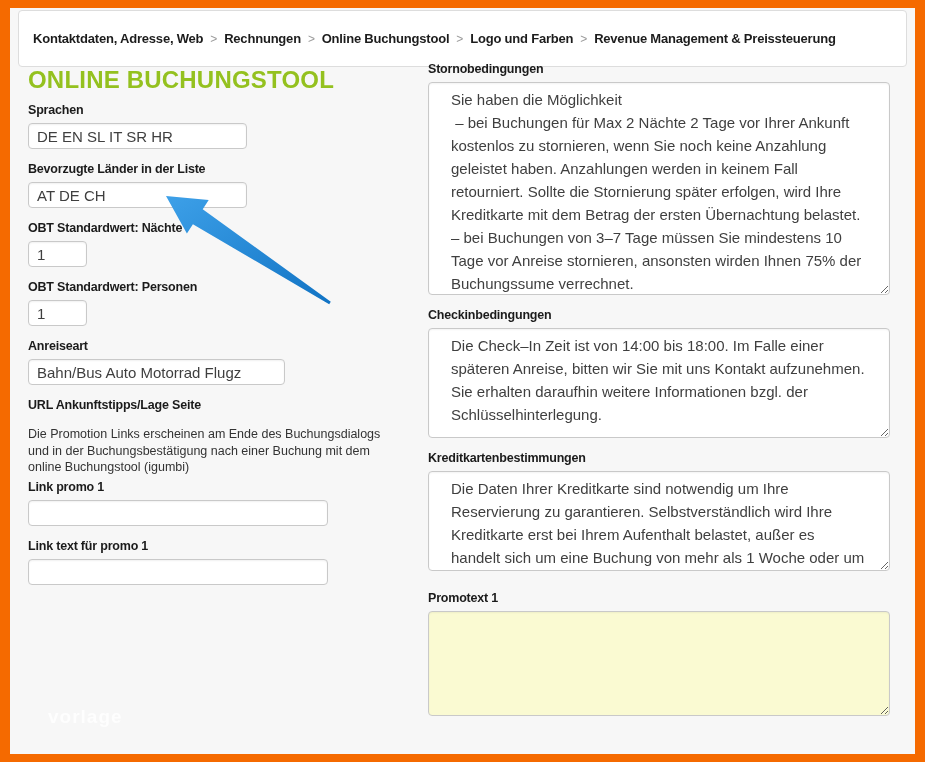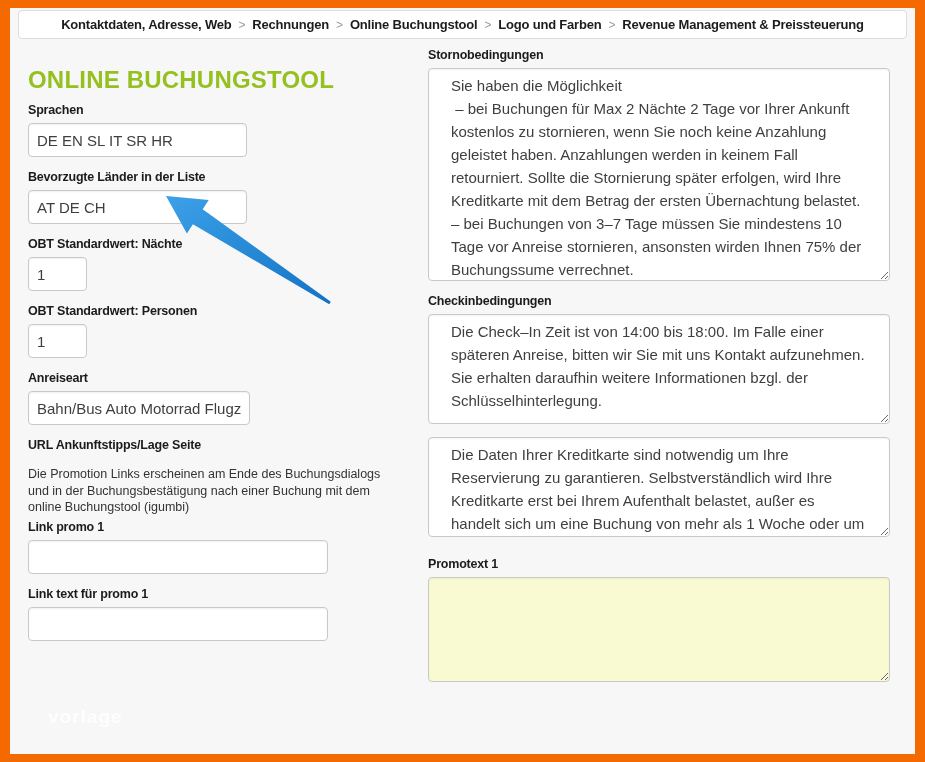--- a/index.html
+++ b/index.html
@@ -15,33 +15,32 @@
     overflow: hidden;
     font-family: "Liberation Sans", sans-serif;
     color: #222;
   }
   
   .breadcrumb {
     margin: 2px 8px 0 8px;
     background: #fff;
     border: 1px solid #ddd;
     border-radius: 4px;
-    padding: 6px 14px;
+    padding: 20px 14px;
     font-size: 13px;
     font-weight: 700;
     letter-spacing: -0.2px;
     color: #1c1c1c;
     white-space: nowrap;
-    text-align: center;
   }
   .breadcrumb a { color: #1c1c1c; text-decoration: none; cursor: pointer; }
   .breadcrumb .sep { color: #9a9a9a; font-weight: 400; margin: 0 7px; font-size: 12px; }
   
   .left-col  { position: absolute; left: 18px;  top: 58px; width: 368px; }
-  .right-col { position: absolute; left: 418px; top: 40px; width: 462px; }
+  .right-col { position: absolute; left: 418px; top: 54px; width: 462px; }
   h1.page-title {
     margin: 0 0 9px 0;
     font-size: 24px;
     line-height: 28px;
     font-weight: 800;
     letter-spacing: 0.2px;
     color: #94c11f;
   }
   .field { margin-bottom: 13px; }
   .field .lbl {
@@ -52,30 +51,30 @@
     color: #1b1b1b;
     margin-bottom: 5px;
     line-height: 15px;
   }
   input.txt {
     display: block;
     height: 26px;
     border: 1px solid #c9c9c9;
     border-radius: 4px;
     background: #fff;
-    padding: 16px 8px;
+    padding: 0 8px;
     font-family: "Liberation Sans", sans-serif;
     font-size: 15px;
     color: #3f3f3f;
     box-shadow: inset 0 1px 2px rgba(0,0,0,0.06);
     outline: none;
   }
   .w218 { width: 219px; }
   .w60  { width: 59px; }
-  .w222 { width: 222px; }
+  .w222 { width: 257px; }
   .w300 { width: 300px; }
   .hint {
     width: 368px;
     font-size: 12.5px;
     line-height: 16.5px;
     color: #333;
     margin: 2px 0 4px 0;
     font-weight: 400;
   }
   textarea.box {
@@ -176,20 +175,21 @@
  – bei Buchungen für Max 2 Nächte 2 Tage vor Ihrer Ankunft kostenlos zu stornieren, wenn Sie noch keine Anzahlung geleistet haben. Anzahlungen werden in keinem Fall retourniert. Sollte die Stornierung später erfolgen, wird Ihre Kreditkarte mit dem Betrag der ersten Übernachtung belastet.
 – bei Buchungen von 3–7 Tage müssen Sie mindestens 10 Tage vor Anreise stornieren, ansonsten wirden Ihnen 75% der Buchungssume verrechnet.</textarea>
   </div>
 
   <div class="field">
     <span class="lbl">Checkinbedingungen</span>
     <textarea class="box h-checkin" style="">Die Check–In Zeit ist von 14:00 bis 18:00. Im Falle einer späteren Anreise, bitten wir Sie mit uns Kontakt aufzunehmen. Sie erhalten daraufhin weitere Informationen bzgl. der Schlüsselhinterlegung.</textarea>
   </div>
 
   <div class="field">
+    <span class="lbl">Kreditkartenbestimmungen</span>
     <textarea class="box h-kredit" style="">Die Daten Ihrer Kreditkarte sind notwendig um Ihre Reservierung zu garantieren. Selbstverständlich wird Ihre Kreditkarte erst bei Ihrem Aufenthalt belastet, außer es handelt sich um eine Buchung von mehr als 1 Woche oder um Aktionen.</textarea>
   </div>
 
   <div class="field" style="margin-top:20px;">
     <span class="lbl">Promotext 1</span>
     <textarea class="box yellow h-promo" style=""></textarea>
   </div>
 </div>
 
 <svg class="arrow-overlay" viewBox="0 0 192 126" xmlns="http://www.w3.org/2000/svg">

